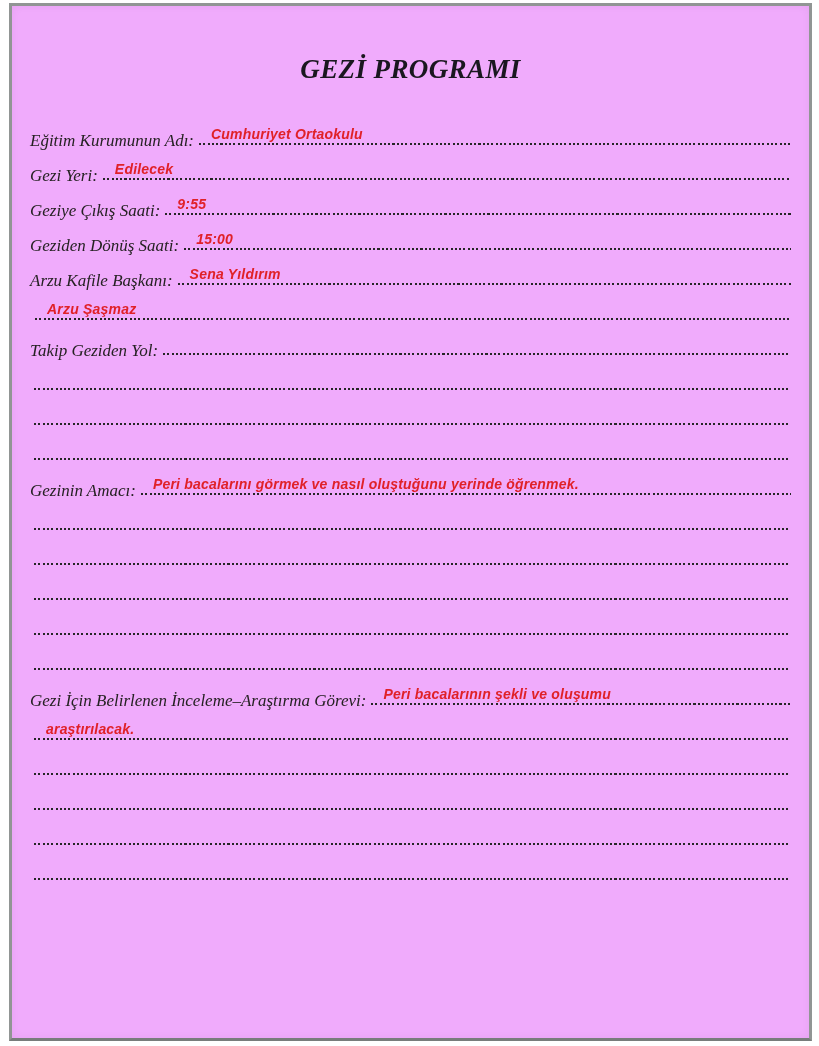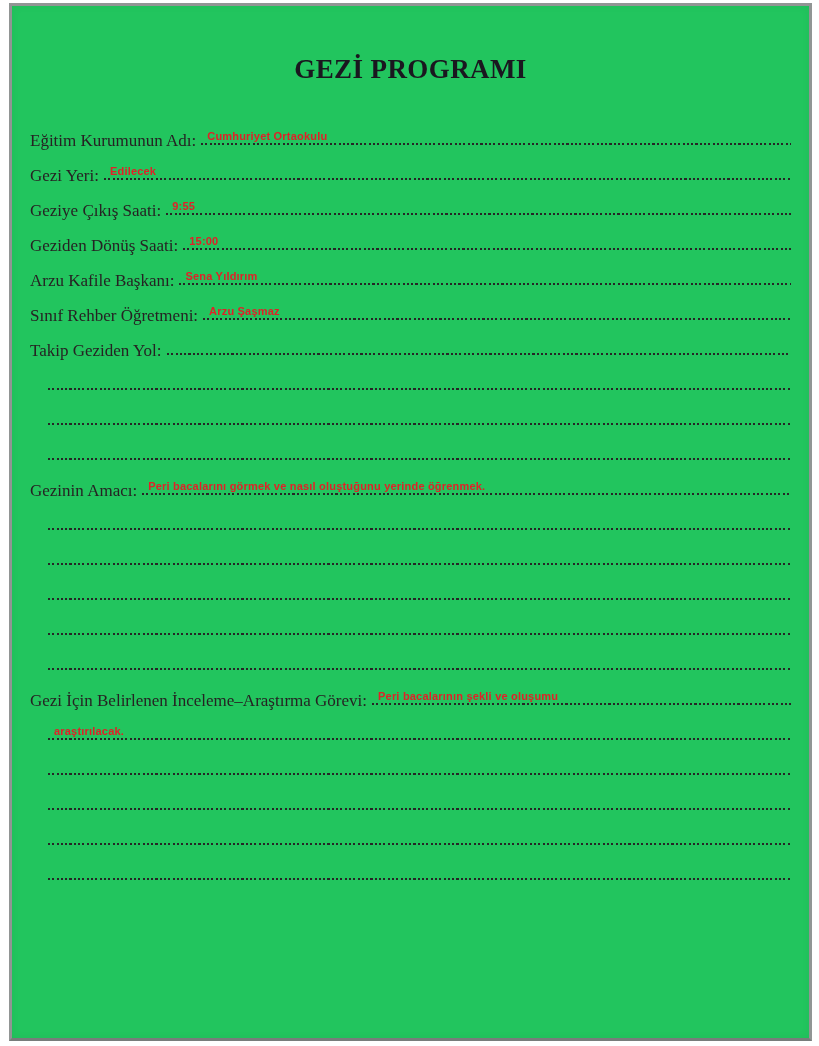--- a/index.html
+++ b/index.html
@@ -13,23 +13,24 @@
   }
   .page {
     position: absolute;
     left: 9px;
     top: 3px;
     right: 7px;
     bottom: 5px;
     box-sizing: border-box;
     border: 3px solid #919594;
     border-bottom-color: #787c7b;
-    background: #22c55e;
+    background: #f0abfc;
     box-shadow: inset 0 0 8px rgba(0,0,0,0.05);
     padding: 0 18px;
+    font-style: italic;
   }
   .title {
     margin: 48px 0 30px 0;
     text-align: center;
     font-family: "Liberation Serif", serif;
     font-weight: bold;
     font-size: 27px;
     letter-spacing: 0.4px;
     color: #1a171f;
   }
@@ -49,28 +50,28 @@
   .leader {
     flex: 1 1 auto;
     height: 3px;
     margin: 0 0 5px 5px;
     position: relative;
     background-image: repeating-linear-gradient(90deg, var(--line-black, #262626) 0 2px, transparent 2px 4.3px);
     background-size: 100% 2.3px;
     background-repeat: no-repeat;
     background-position: 0 100%;
   }
-  .row.line .leader { margin-left: 18px; }
+  .row.line .leader { margin-left: 4px; }
   .value {
     position: absolute;
-    left: 6px;
+    left: 12px;
     bottom: 3px;
     font-family: "Liberation Sans", sans-serif;
     font-weight: bold;
-    font-size: 11px;
+    font-size: 14px;
     letter-spacing: 0.2px;
     color: var(--ink-red, #e01f26);
     white-space: nowrap;
   }
 </style>
 </head>
 <body>
 
 <div class="page">
   <h1 class="title">GEZİ PROGRAMI</h1>
@@ -99,21 +100,20 @@
           <span class="value">15:00</span>
         </span>
       </div>
       <div class="row field">
         <span class="label">Arzu Kafile Başkanı:</span>
         <span class="leader">
           <span class="value">Sena Yıldırım</span>
         </span>
       </div>
       <div class="row field">
-        <span class="label">Sınıf Rehber Öğretmeni:</span>
         <span class="leader">
           <span class="value">Arzu Şaşmaz</span>
         </span>
       </div>
       <div class="row field">
         <span class="label">Takip Geziden Yol:</span>
         <span class="leader"></span>
       </div>
       <div class="row line">
         <span class="leader"></span>

